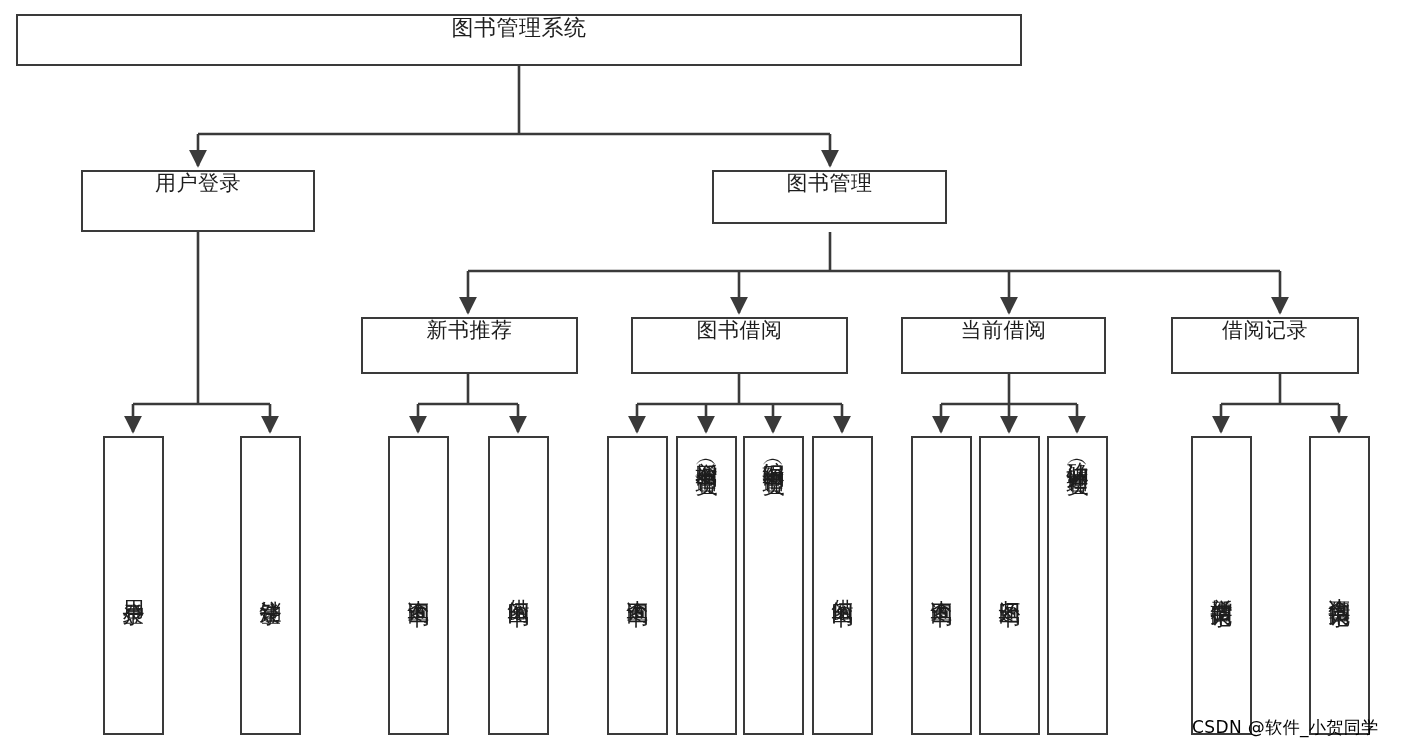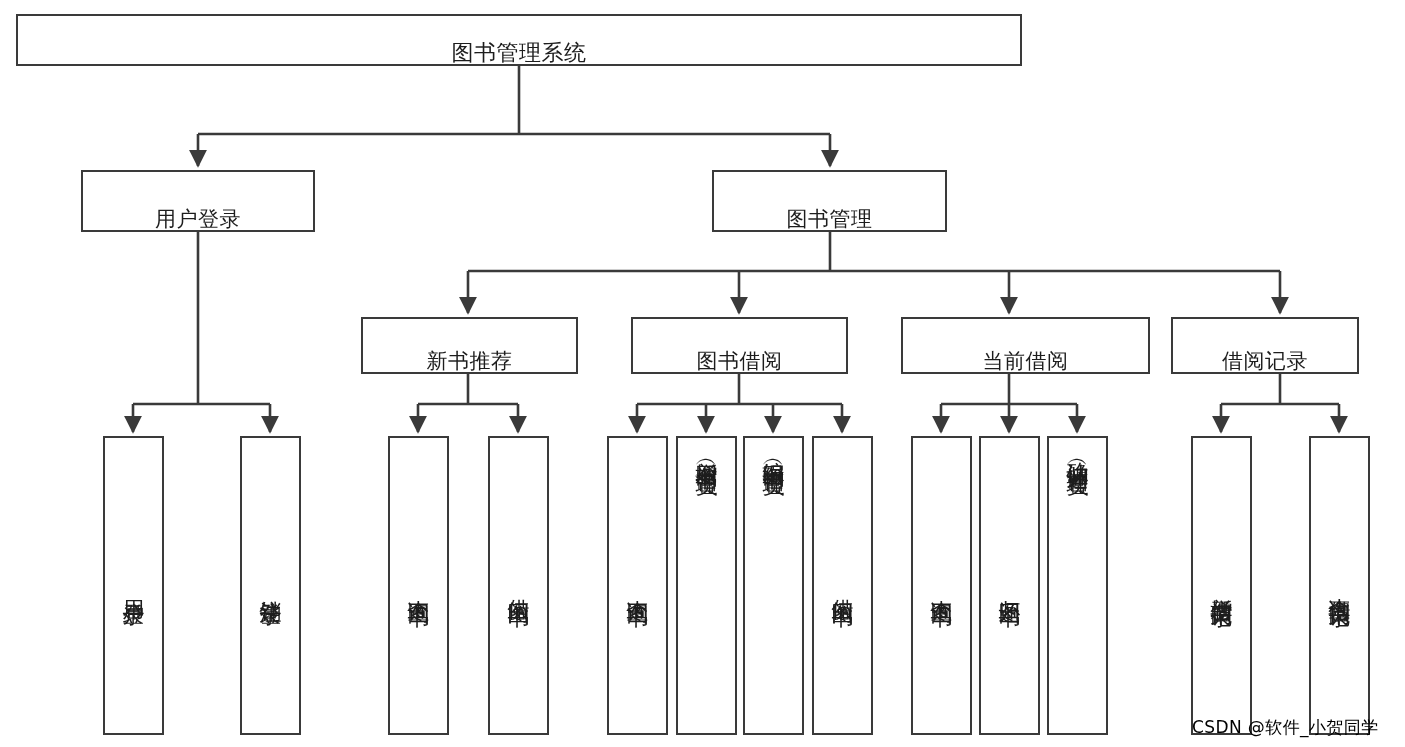--- a/index.html
+++ b/index.html
@@ -25,21 +25,21 @@
     width: 1405px;
     height: 747px;
     pointer-events: none;
   }
   .node {
     position: absolute;
     box-sizing: border-box;
     border: 2px solid #3a3a3a;
     background: #ffffff;
     display: flex;
-    align-items: flex-end;
+    align-items: flex-start;
     justify-content: center;
     color: #1d1d1d;
     line-height: 1.06;
   }
   .node .node-label {
     display: block;
     text-align: center;
     white-space: pre-line;
   }
   
@@ -133,31 +133,31 @@
     </g>
   </svg>
 
   <div class="node horiz root" style="left:16px; top:14px; width:1006px; height:52px;">
     <span class="node-label">图书管理系统</span>
   </div>
 
   <div class="node horiz" style="left:81px; top:170px; width:234px; height:62px;">
     <span class="node-label">用户登录</span>
   </div>
-  <div class="node horiz" style="left:712px; top:170px; width:235px; height:62px;">
+  <div class="node horiz" style="left:712px; top:170px; width:235px; height:54px;">
     <span class="node-label">图书管理</span>
   </div>
 
   <div class="node horiz" style="left:631px; top:317px; width:217px; height:57px;">
     <span class="node-label">图书借阅</span>
   </div>
   <div class="node horiz" style="left:361px; top:317px; width:217px; height:57px;">
     <span class="node-label">新书推荐</span>
   </div>
-  <div class="node horiz" style="left:901px; top:317px; width:249px; height:57px;">
+  <div class="node horiz" style="left:901px; top:317px; width:205px; height:57px;">
     <span class="node-label">当前借阅</span>
   </div>
   <div class="node horiz" style="left:1171px; top:317px; width:188px; height:57px;">
     <span class="node-label">借阅记录</span>
   </div>
 
   <div class="node vert vcenter" style="left:103px; top:436px; width:61px; height:299px;">
     <span class="node-label">用户登录</span>
   </div>
   <div class="node vert vcenter" style="left:240px; top:436px; width:61px; height:299px;">

